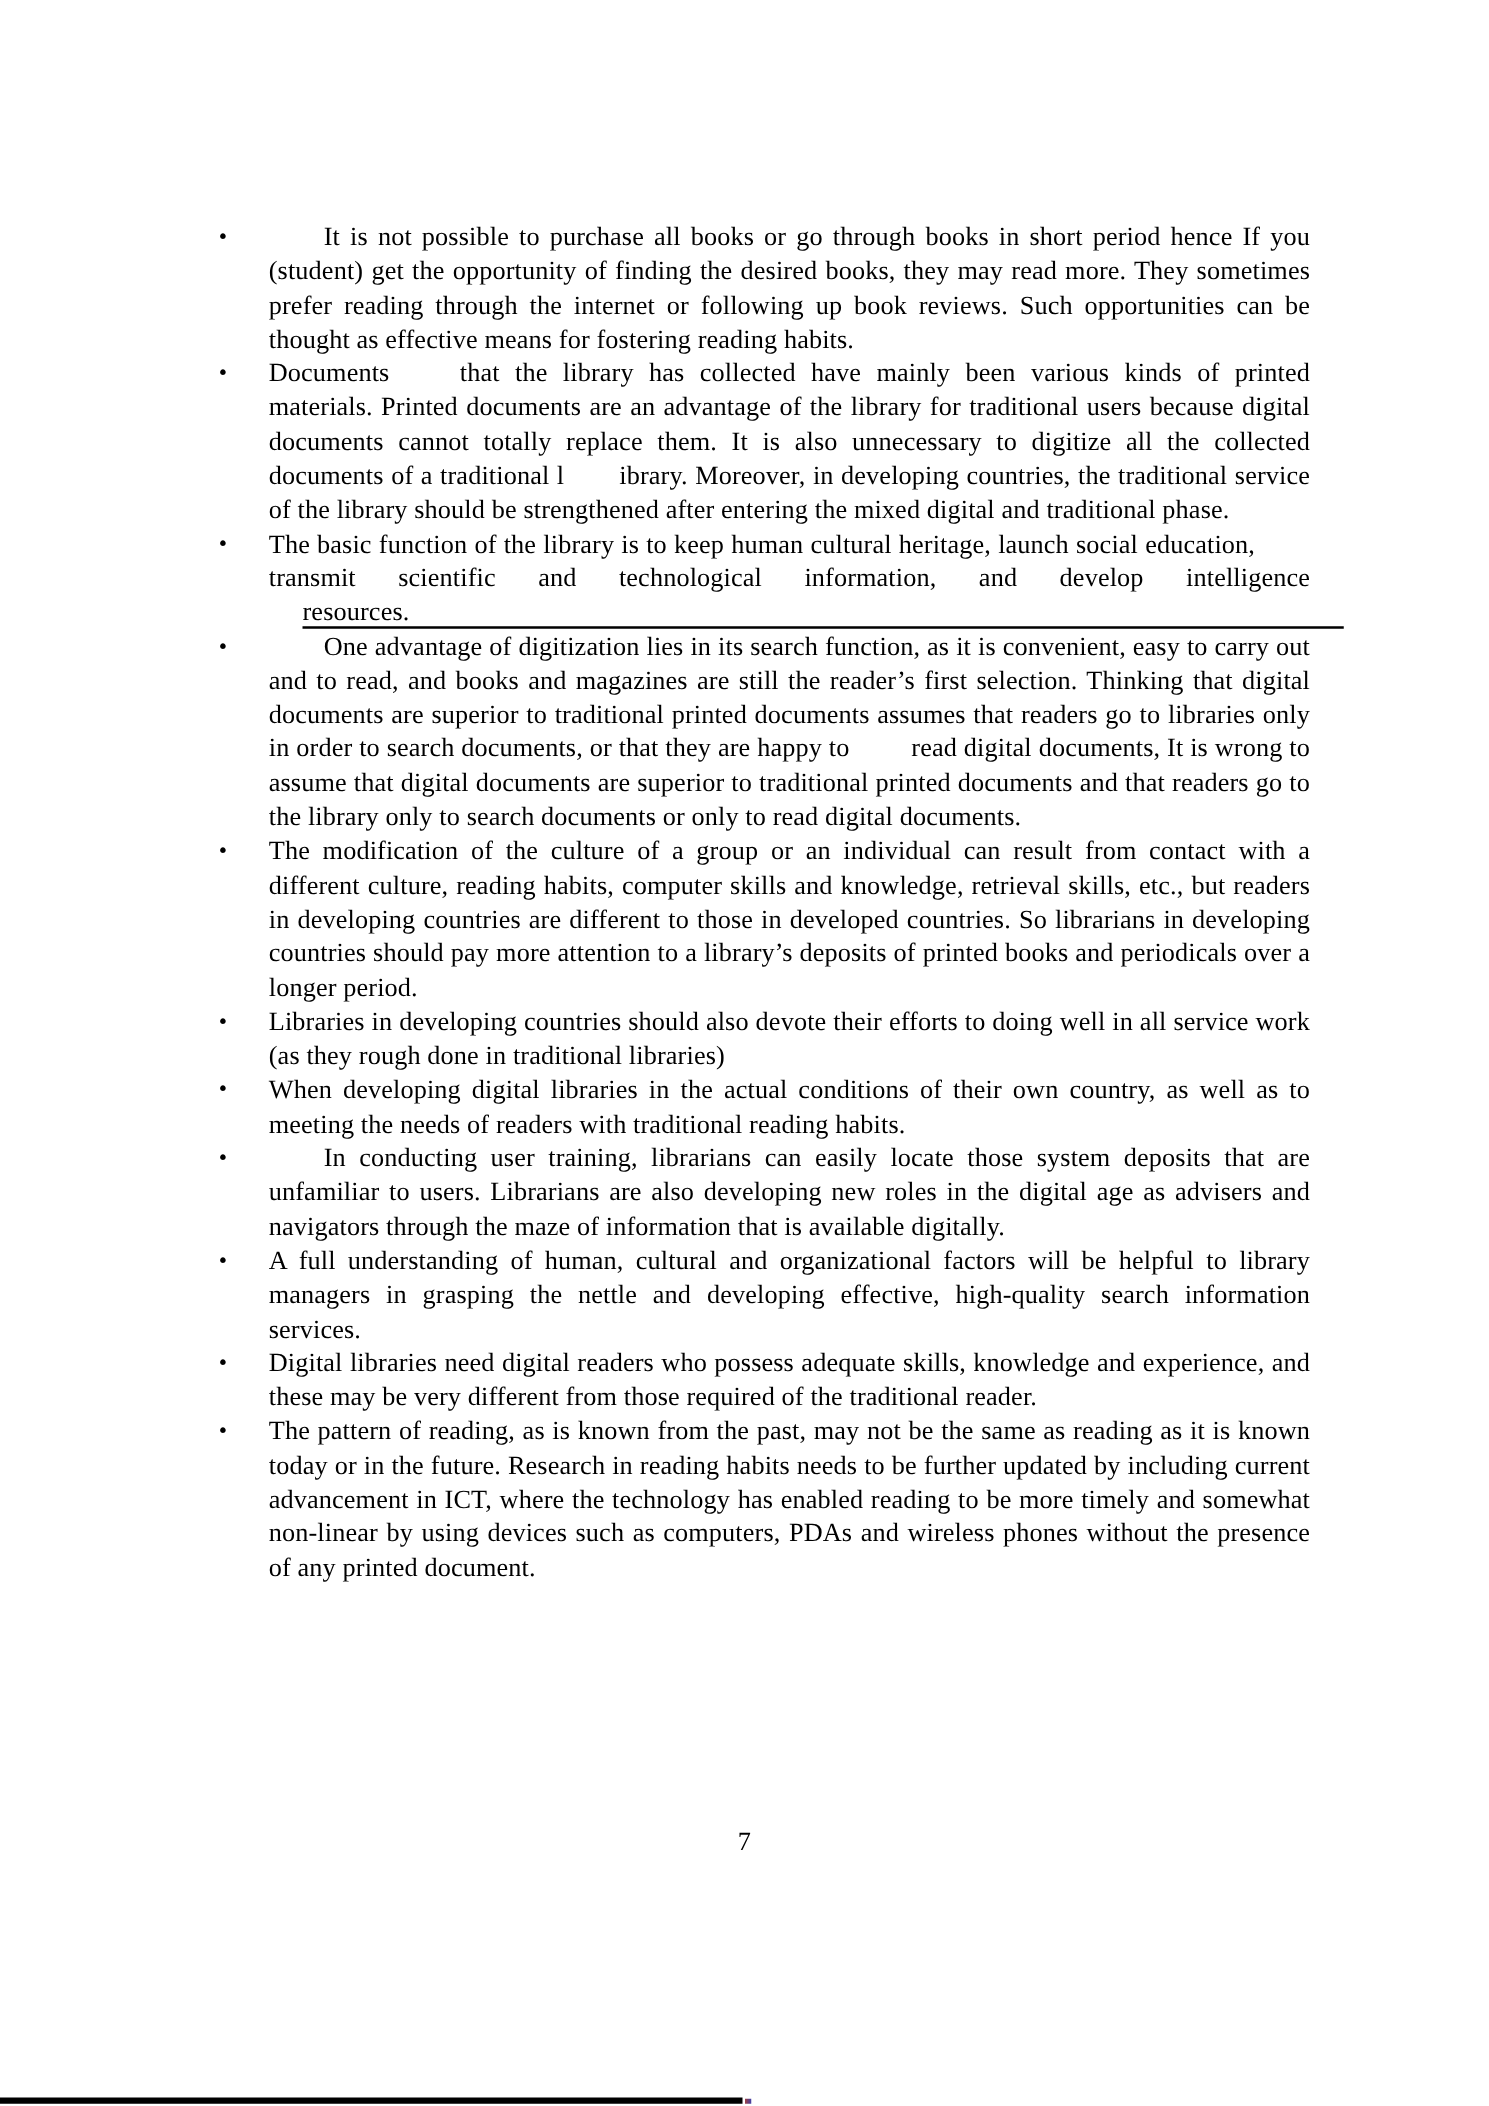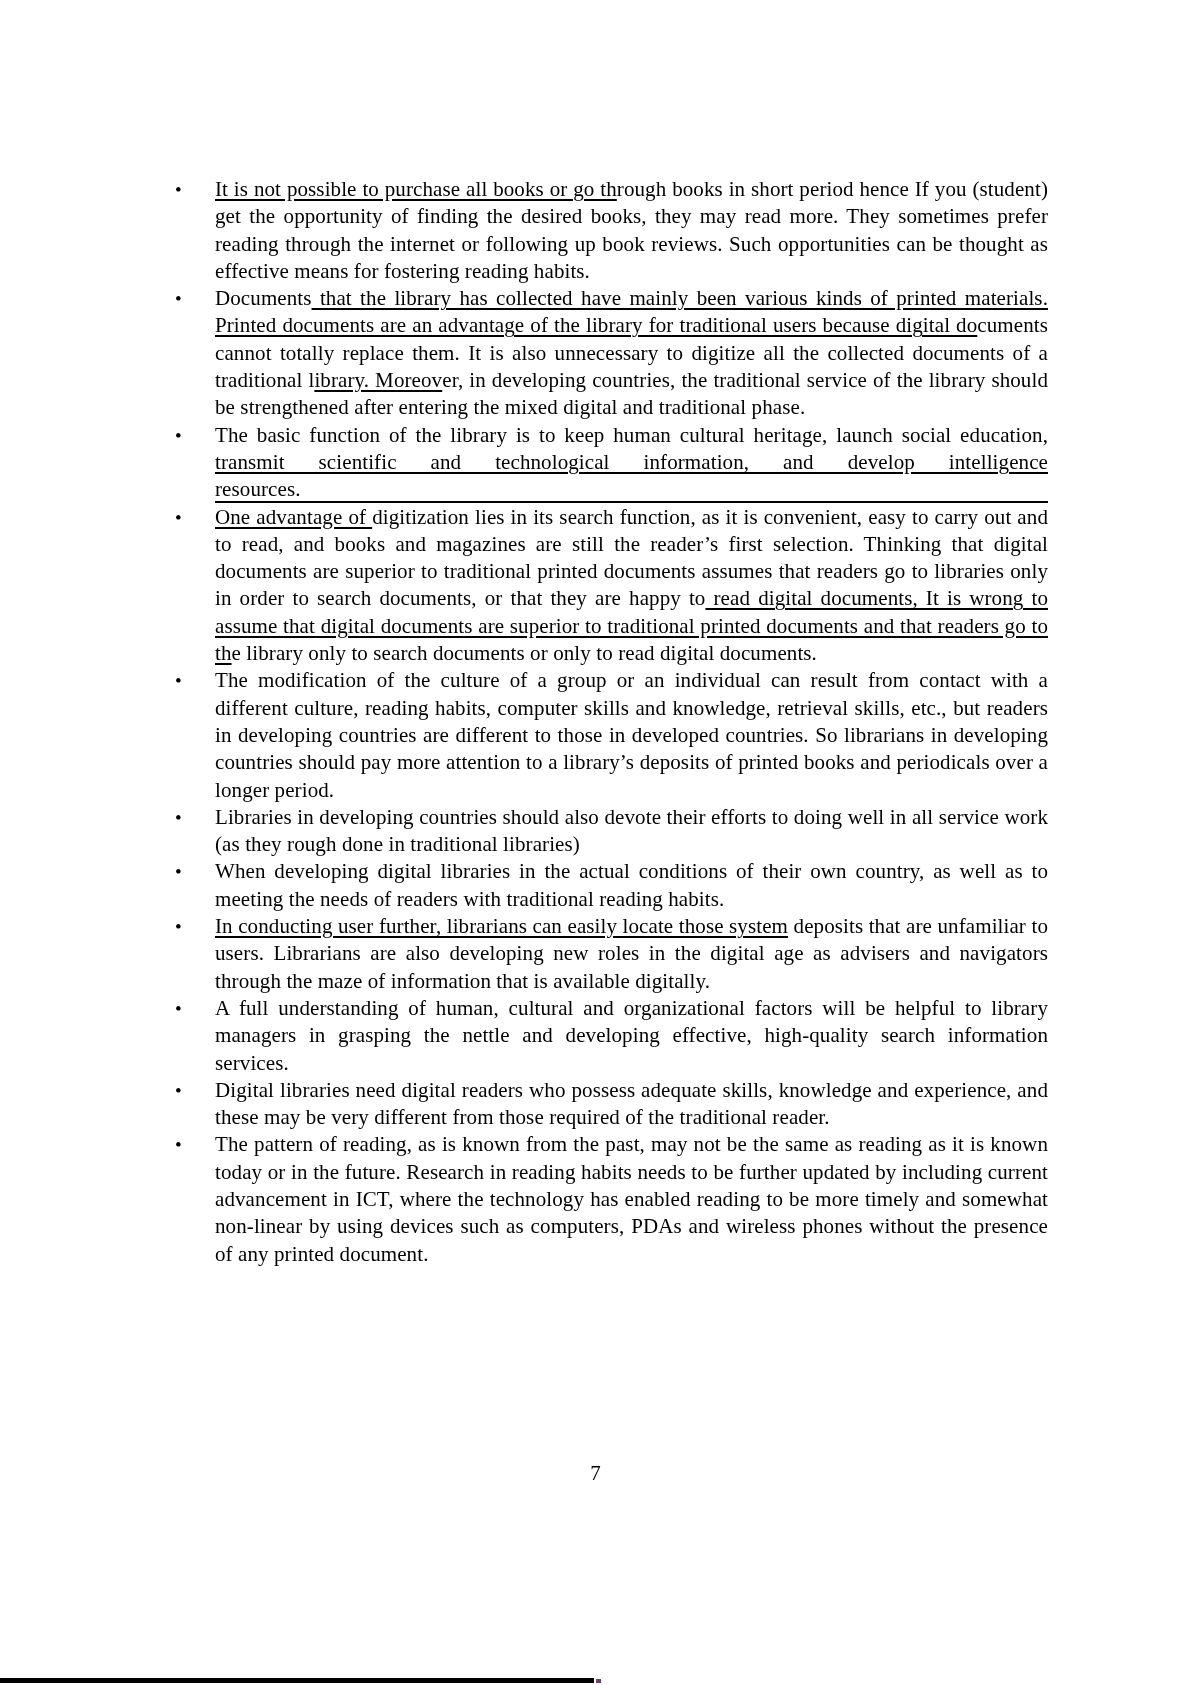--- a/index.html
+++ b/index.html
@@ -31,30 +31,31 @@
   }
   .bullet-glyph {
     position: absolute;
     left: -40px;
     top: 0;
     font-size: 19px;
     line-height: 27.3px;
   }
   .bullet-text { display: block; }
   .seg-u {
-    text-decoration: underline;
     text-decoration-thickness: 1.8px;
     text-underline-offset: 3px;
+    margin-left: 44px;
   }
   .seg-fill {
     display: inline-block;
     width: 100%;
     text-decoration: none;
     border-bottom: 2.4px solid #000000;
     line-height: 24px;
+    margin-left: 27px;
   }
   .page-number {
     position: absolute;
     left: 0;
     top: 1460px;
     width: 100%;
     text-align: center;
     font-size: 21px;
     line-height: 27px;
   }
@@ -104,21 +105,21 @@
       <div class="bullet-item">
         <span class="bullet-glyph">•</span>
         <span class="bullet-text"><span>Libraries in developing countries should also devote their efforts to doing well in all service work (as they rough done in traditional libraries)</span></span>
       </div>
       <div class="bullet-item">
         <span class="bullet-glyph">•</span>
         <span class="bullet-text"><span>When developing digital libraries in the actual conditions of their own country, as well as to meeting the needs of readers with traditional reading habits.</span></span>
       </div>
       <div class="bullet-item">
         <span class="bullet-glyph">•</span>
-        <span class="bullet-text"><span class="seg-u">In conducting user further, librarians can easily locate those system</span><span> deposits that are unfamiliar to users. Librarians are also developing new roles in the digital age as advisers and navigators through the maze of information that is available digitally.</span></span>
+        <span class="bullet-text"><span class="seg-u">In conducting user training, librarians can easily locate those system</span><span> deposits that are unfamiliar to users. Librarians are also developing new roles in the digital age as advisers and navigators through the maze of information that is available digitally.</span></span>
       </div>
       <div class="bullet-item">
         <span class="bullet-glyph">•</span>
         <span class="bullet-text"><span>A full understanding of human, cultural and organizational factors will be helpful to library managers in grasping the nettle and developing effective, high-quality search information services.</span></span>
       </div>
       <div class="bullet-item">
         <span class="bullet-glyph">•</span>
         <span class="bullet-text"><span>Digital libraries need digital readers who possess adequate skills, knowledge and experience, and these may be very different from those required of the traditional reader.</span></span>
       </div>
       <div class="bullet-item">

